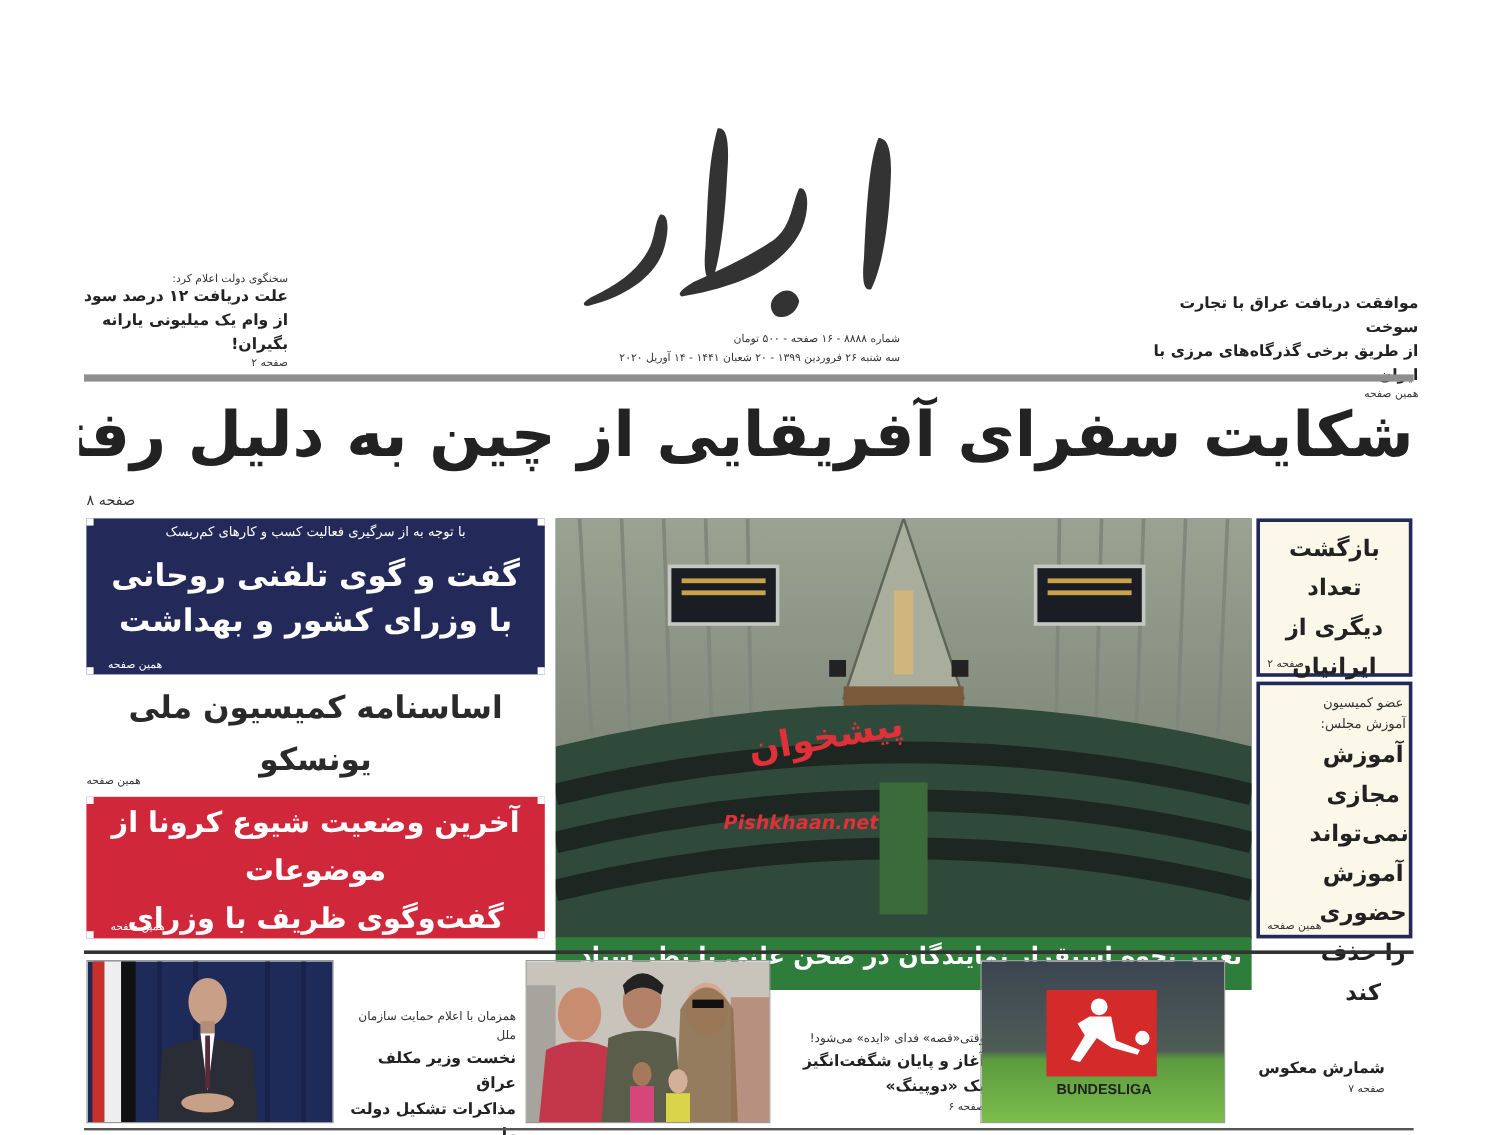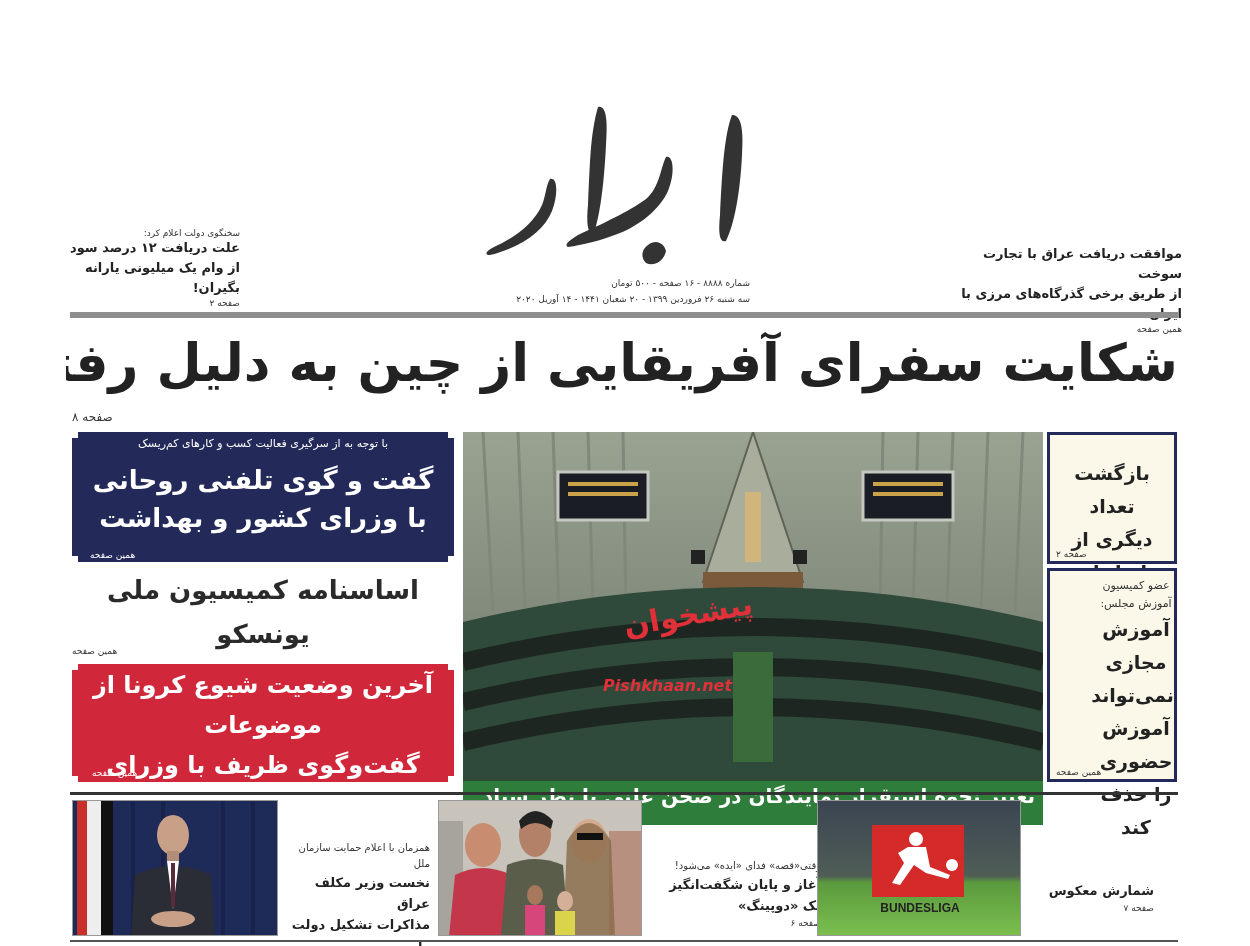--- a/index.html
+++ b/index.html
@@ -157,21 +157,21 @@
   </svg>
   <div class="abs" style="left:160px;top:165px;color:#e0303a;font-size:30px;font-weight:bold;transform:rotate(-10deg);">پیشخوان</div>
   <div class="abs" style="left:140px;top:244px;color:#e0303a;font-size:16px;font-weight:bold;font-style:italic;">Pishkhaan.net</div>
 </div>
 <div class="abs caption rtl">
   <div class="head">تغییر نحوه استقرار نمایندگان در صحن علنی با نظر ستاد مقابله با کرونا</div>
   <div class="pg">همین صفحه</div>
 </div>
 
 <div class="abs rbox1 rtl">
-  <div style="padding-top:22px">
+  <div style="padding-top:6px">
     <div class="rhead">بازگشت تعداد</div>
     <div class="rhead">دیگری از ایرانیان</div>
     <div class="rhead">مقیم کویت</div>
   </div>
   <div class="rpg">صفحه ۲</div>
 </div>
 
 <div class="abs rbox2 rtl">
   <div class="rkick">عضو کمیسیون</div>
   <div class="rkick" style="margin-top:0">آموزش مجلس:</div>

